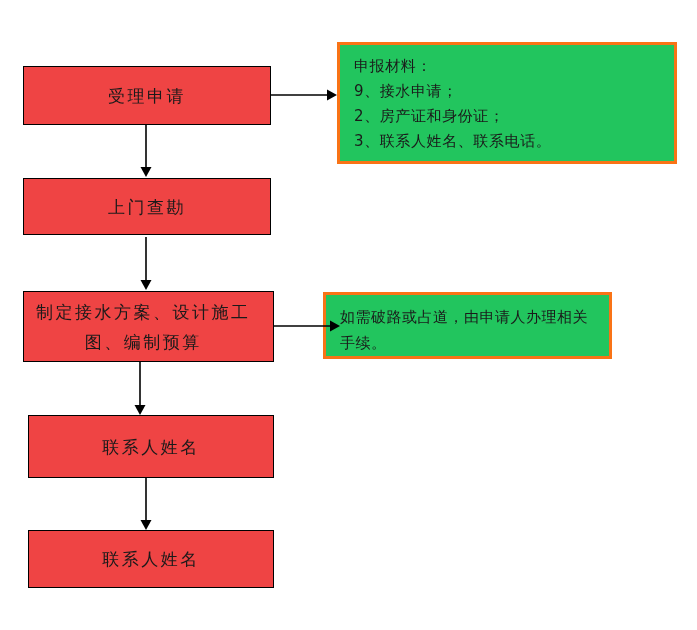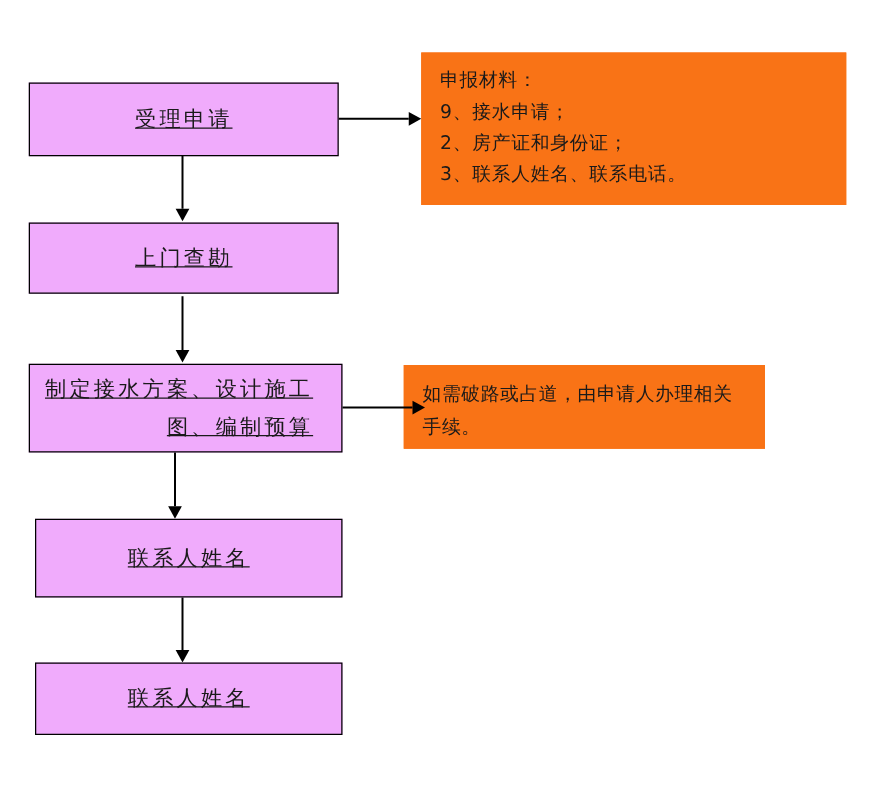--- a/index.html
+++ b/index.html
@@ -14,48 +14,47 @@
     position: relative;
     width: 697px;
     height: 630px;
     background: #ffffff;
     overflow: hidden;
   }
   .node {
     position: absolute;
     box-sizing: border-box;
     border: 1px solid #000000;
-    background: #f0abfc;
+    background: #ef4444;
     display: flex;
     align-items: center;
     color: #1a1a1a;
-    text-decoration: underline;
   }
   .node.center {
     justify-content: center;
   }
   .node-label {
     font-size: 17px;
     letter-spacing: 2.5px;
     line-height: 30px;
     white-space: pre-line;
     color: #1a1a1a;
   }
   .node.left-align {
     justify-content: flex-start;
   }
   .node.left-align .node-label {
     padding-left: 12px;
-    text-align: right;
+    text-align: center;
   }
   .note {
     position: absolute;
     box-sizing: border-box;
-    border: 1px solid #f97316;
-    background: #f97316;
+    border: 3px solid #f97316;
+    background: #22c55e;
     padding: 9px 10px 9px 14px;
   }
   .note-line {
     font-size: 15px;
     line-height: 25px;
     letter-spacing: 0.6px;
     color: #1a1a1a;
     white-space: pre;
   }
   .note-body {

